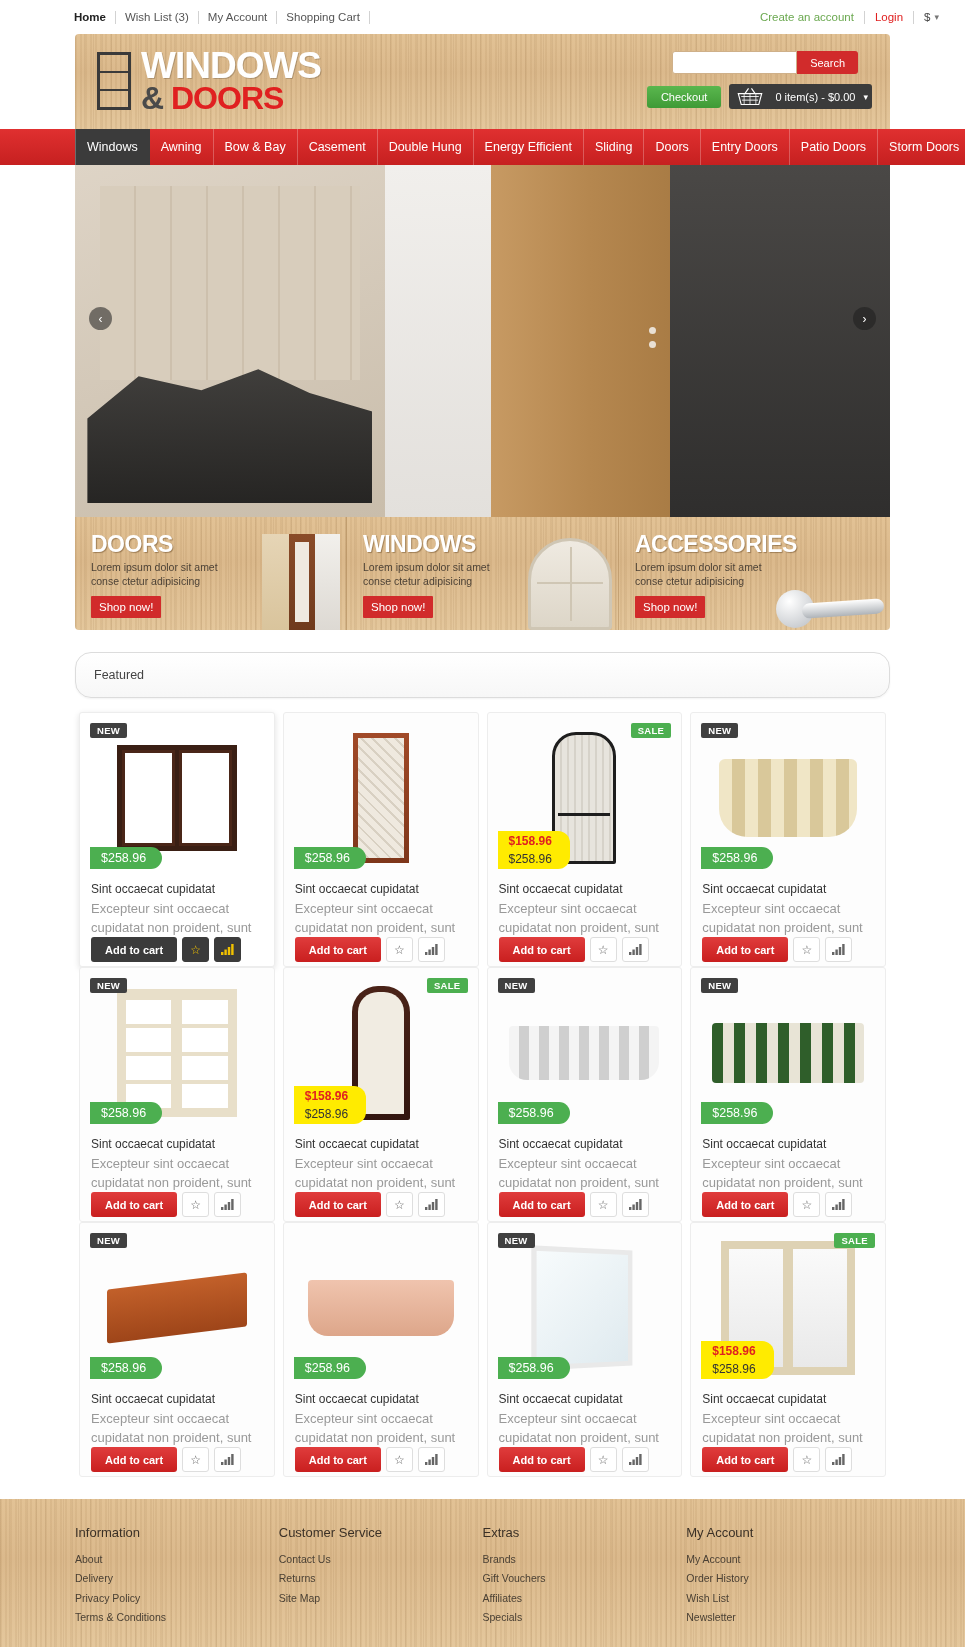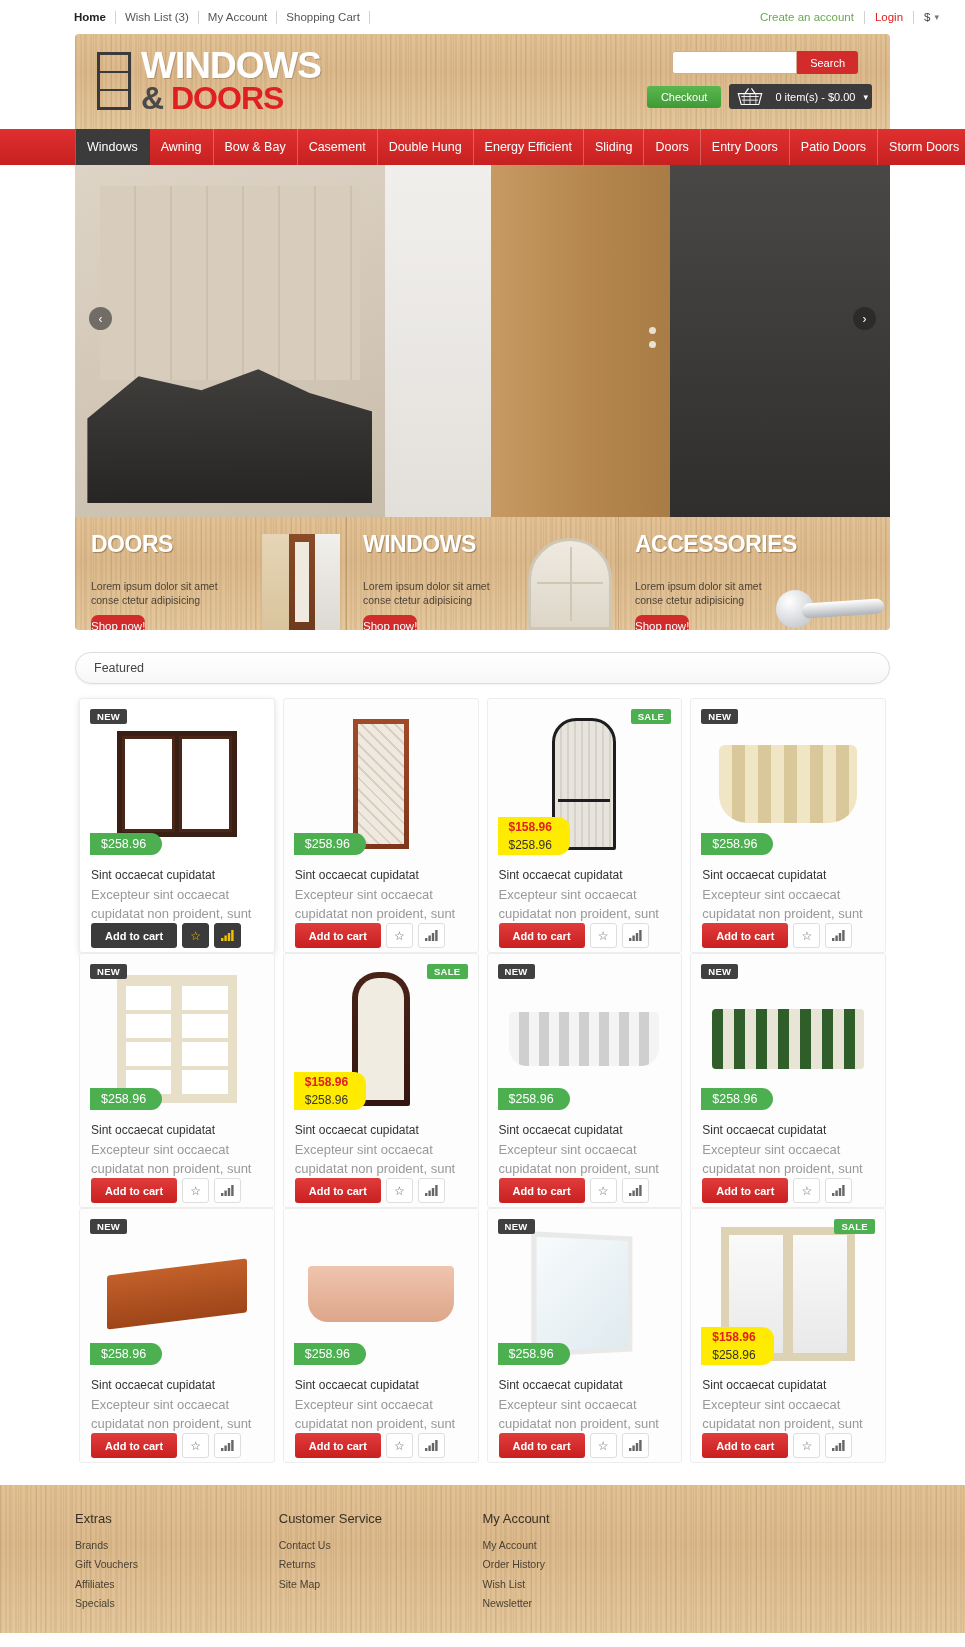--- a/index.html
+++ b/index.html
@@ -102,44 +102,44 @@
     justify-content: center; font-size: 12px; cursor: pointer;
   }
   .sl-prev { left: 14px; } .sl-next { right: 14px; }
 
   
   .promos { margin: 0 75px; display: flex; height: 113px; border-radius: 0 0 4px 4px; overflow: hidden; }
   .promo { flex: 1; position: relative; border-right: 1px solid rgba(150,110,60,.35); padding: 14px 0 0 16px; }
   .promo:last-child { border-right: none; }
   .promo-t { font-size: 23px; font-weight: bold; color: #fff; letter-spacing: -.5px;
              text-shadow: 1px 1px 1px rgba(90,60,25,.45); }
-  .promo-d { font-size: 10.5px; color: #4d4236; line-height: 1.35; margin-top: 21px; }
+  .promo-d { font-size: 10.5px; color: #4d4236; line-height: 1.35; margin-top: 2px; }
   .promo-btn {
     display: inline-block; margin-top: 8px; background: #d12b2b; color: #fff;
-    font-size: 11.5px; padding: 5px 0; border-radius: 7px; border: none; cursor: pointer;
+    font-size: 11.5px; padding: 5px 8px; border-radius: 1px; border: none; cursor: pointer;
   }
   .promo-art { position: absolute; right: 6px; bottom: 0; }
   .door-art { width: 78px; height: 96px; display: flex; }
   .door-art .d1 { width: 34%; background: linear-gradient(180deg,#e6d5b6,#d9c49c); }
   .door-art .d2 { width: 34%; background: linear-gradient(180deg,#8a4b28,#6f3a1d); position: relative; }
   .door-art .d2::after{content:"";position:absolute;inset:8px 6px;background:#efe9e0;}
   .door-art .d3 { width: 32%; background: linear-gradient(180deg,#f2f0ec,#ddd9d3); }
   .win-art { width: 84px; height: 92px; background: linear-gradient(180deg,#efeae1,#ddd6c8);
              border: 3px solid #cfc6b4; border-radius: 42px 42px 4px 4px; position: relative; }
   .win-art::before{content:"";position:absolute;left:50%;top:6px;bottom:6px;width:2px;background:#cfc6b4;}
   .win-art::after{content:"";position:absolute;left:6px;right:6px;top:48%;height:2px;background:#cfc6b4;}
   .handle-art { width: 108px; height: 42px; position: relative; }
   .handle-art::before{content:"";position:absolute;left:0;top:2px;width:38px;height:38px;border-radius:50%;
     background:radial-gradient(circle at 35% 30%,#ffffff,#b9bdc2);}
   .handle-art::after{content:"";position:absolute;left:26px;top:13px;width:82px;height:15px;border-radius:9px;
     background:linear-gradient(180deg,#ffffff,#aeb3b8);transform:rotate(-4deg);}
 
   
   .featured-bar {
-    margin: 22px 75px 0; height: 32px; border: 1px solid #dcdcdc; border-radius: 16px;
+    margin: 22px 75px 0; height: 46px; border: 1px solid #dcdcdc; border-radius: 16px;
     background: linear-gradient(180deg,#ffffff,#f7f7f7); display: flex; align-items: center;
     padding: 0 18px; font-size: 12.5px; color: #444;
     box-shadow: 0 1px 2px rgba(0,0,0,.05);
   }
 
   
   .grid { margin: 14px 75px 0; display: flex; flex-wrap: wrap; }
   .cell { width: 25%; padding: 0 4px; }
   .card {
     position: relative; background: #fdfdfd; border: 1px solid #ededed; border-radius: 3px;
@@ -646,33 +646,40 @@
           </svg>
         </div>
       </div>
     </div>
     </div>
   </div>
 
 <div class="footer wood">
   <div class="f-cols" id="fcols">
       <div class="f-col">
-     <div class="f-h">Extras</div>
-     <a class="f-l">Brands</a>
-        <a class="f-l">Gift Vouchers</a>
-        <a class="f-l">Affiliates</a>
-        <a class="f-l">Specials</a>
+     <div class="f-h">Information</div>
+     <a class="f-l">About</a>
+        <a class="f-l">Delivery</a>
+        <a class="f-l">Privacy Policy</a>
+        <a class="f-l">Terms &amp; Conditions</a>
    </div>
       <div class="f-col">
      <div class="f-h">Customer Service</div>
      <a class="f-l">Contact Us</a>
         <a class="f-l">Returns</a>
         <a class="f-l">Site Map</a>
    </div>
       <div class="f-col">
+     <div class="f-h">Extras</div>
+     <a class="f-l">Brands</a>
+        <a class="f-l">Gift Vouchers</a>
+        <a class="f-l">Affiliates</a>
+        <a class="f-l">Specials</a>
+   </div>
+      <div class="f-col">
      <div class="f-h">My Account</div>
      <a class="f-l">My Account</a>
         <a class="f-l">Order History</a>
         <a class="f-l">Wish List</a>
         <a class="f-l">Newsletter</a>
    </div>
     </div>
 </div>
 <div class="f-bottom">Powered By OpenCart © 2014</div>
 

